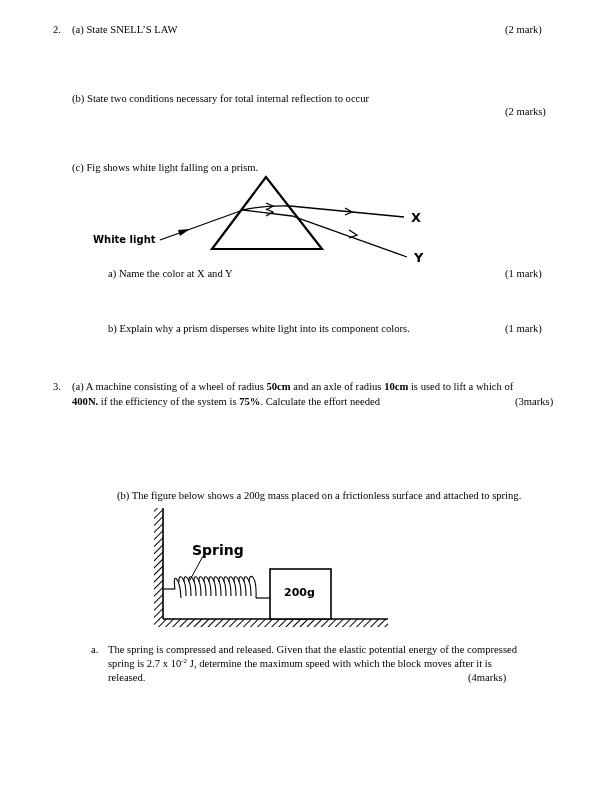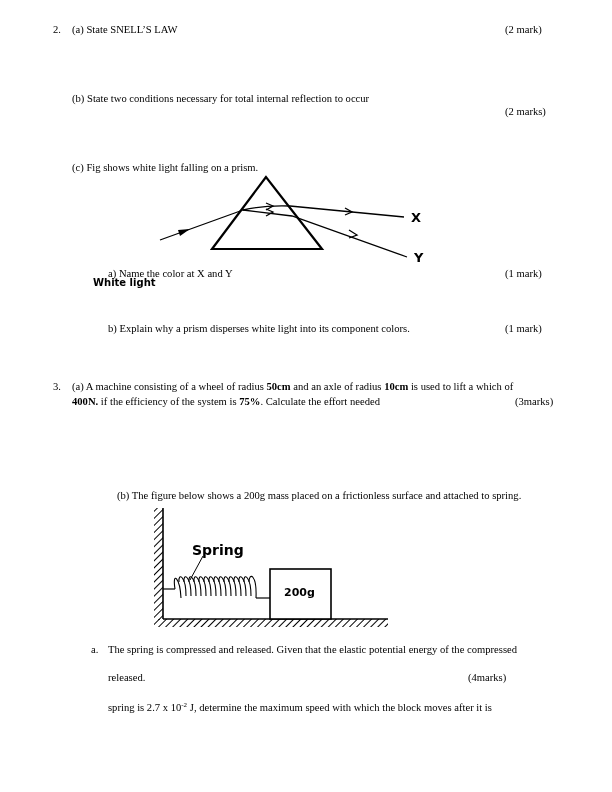--- a/index.html
+++ b/index.html
@@ -37,21 +37,21 @@
     <path d="M243,210 Q265,205 290,206 L404,217" fill="none" stroke="#000" stroke-width="1.3"></path>
 
     <path d="M243,210 L292,216 L407,257" fill="none" stroke="#000" stroke-width="1.3"></path>
 
     <path d="M266,203 L273,206 L266,210" fill="none" stroke="#000" stroke-width="1.3"></path>
     <path d="M266,209 L273,212 L266,216" fill="none" stroke="#000" stroke-width="1.3"></path>
 
     <path d="M345,208 L352,212 L345,215" fill="none" stroke="#000" stroke-width="1.3"></path>
     <path d="M349,230 L357,235 L349,238" fill="none" stroke="#000" stroke-width="1.3"></path>
   </svg>
-  <div class="abs sans" style="left:93px; top:234px; font-size:10px;margin-top:43px;">White light</div>
+  <div class="abs sans" style="left:93px; top:234px; font-size:10px;">White light</div>
   <div class="abs sans" style="left:411px; top:210px; font-size:13px;">X</div>
   <div class="abs sans" style="left:414px; top:250px; font-size:13px;">Y</div>
 </div>
 
 <div class="abs t" style="left:108px; top:267px;">a)  Name the color at X and Y</div>
 <div class="abs t" style="left:505px; top:267px;">(1 mark)</div>
 
 <div class="abs t" style="left:108px; top:322px;">b)  Explain why a prism disperses white light into its component colors.</div>
 <div class="abs t" style="left:505px; top:322px;">(1 mark)</div>
 
@@ -105,19 +105,19 @@
     <line x1="203" y1="556" x2="190" y2="580" stroke="#000" stroke-width="1"></line>
 
     <rect x="270" y="569" width="61" height="50" fill="#fff" stroke="#000" stroke-width="1.6"></rect>
   </svg>
   <div class="abs sans" style="left:192px; top:542px; font-size:14px;">Spring</div>
   <div class="abs sans" style="left:284px; top:586px; font-size:11px;">200g</div>
 </div>
 
 <div class="abs t" style="left:91px; top:643px;">a.</div>
 <div class="abs t" style="left:108px; top:643px;">The spring is compressed and released. Given that the elastic potential energy of the compressed</div>
-<div class="abs t" style="left:108px; top:657px;margin-top:44px;">
+<div class="abs t" style="left:108px; top:657px;">
   <span>spring is 2.7 x 10</span><sup>-2</sup><span> J, determine the maximum speed with which the block moves after it is</span>
 </div>
 <div class="abs t" style="left:108px; top:671px;">released.</div>
 <div class="abs t" style="left:468px; top:671px;">(4marks)</div>
 
 <div class="abs footer" style="left:447px; top:763px;margin-top:40px;">PHYSICS FORM 4 Page 2 of 5</div>
 
 </body></html>

